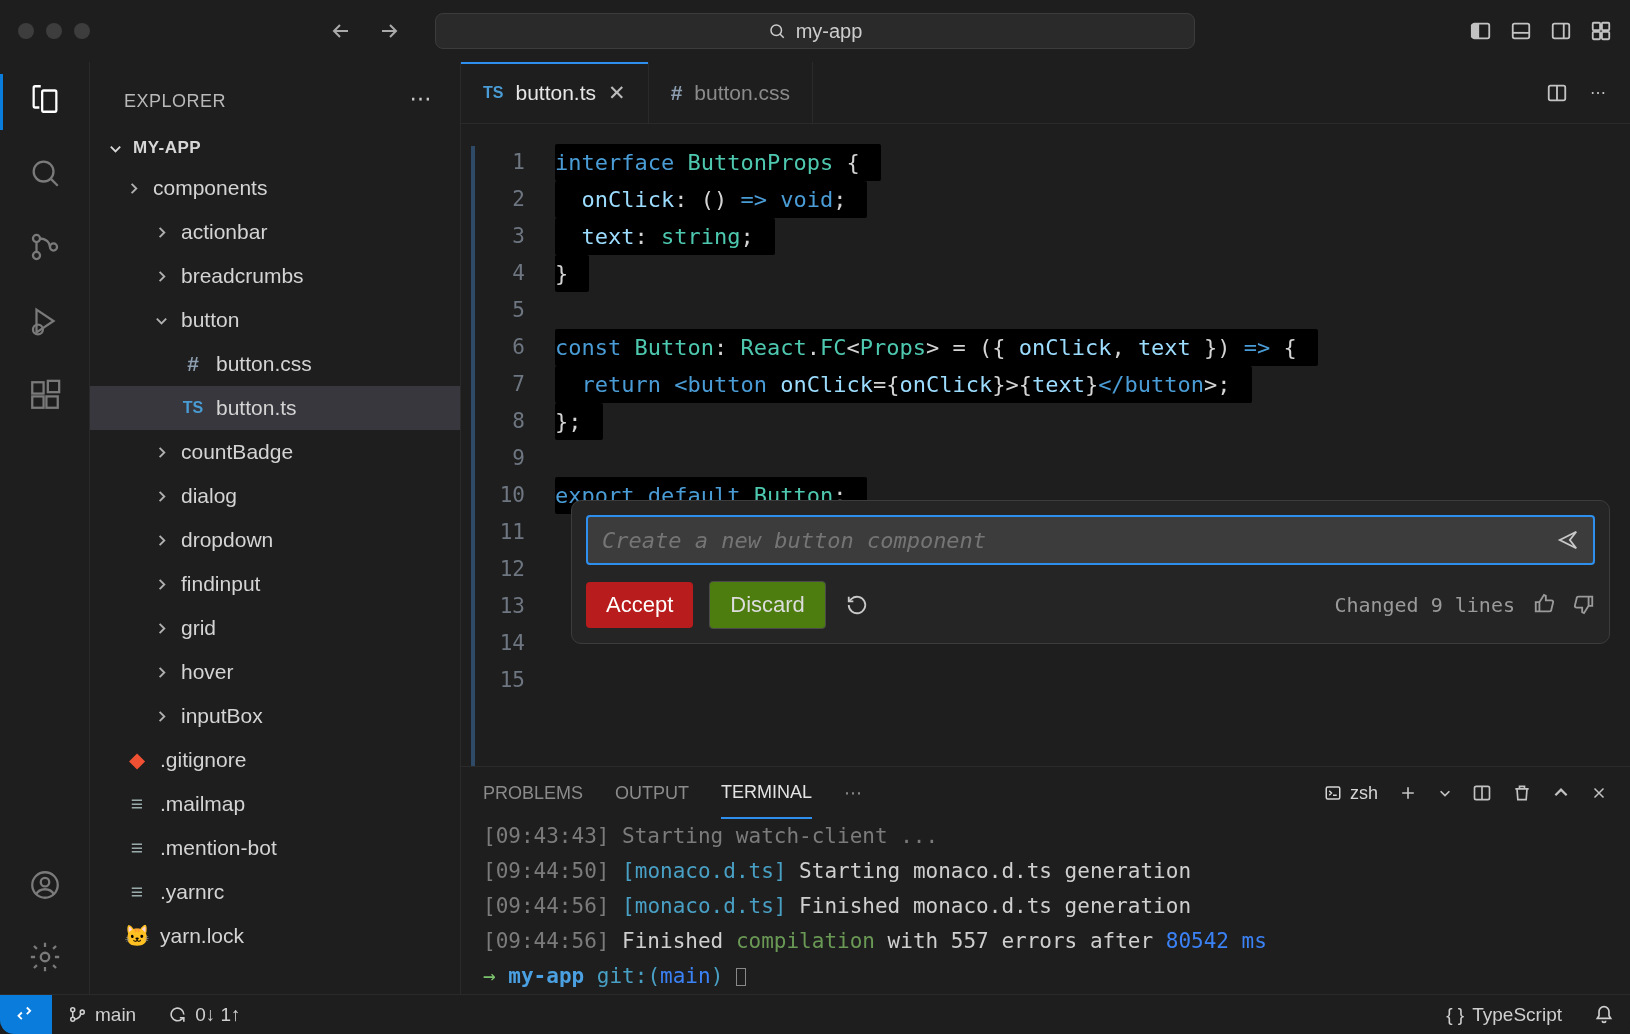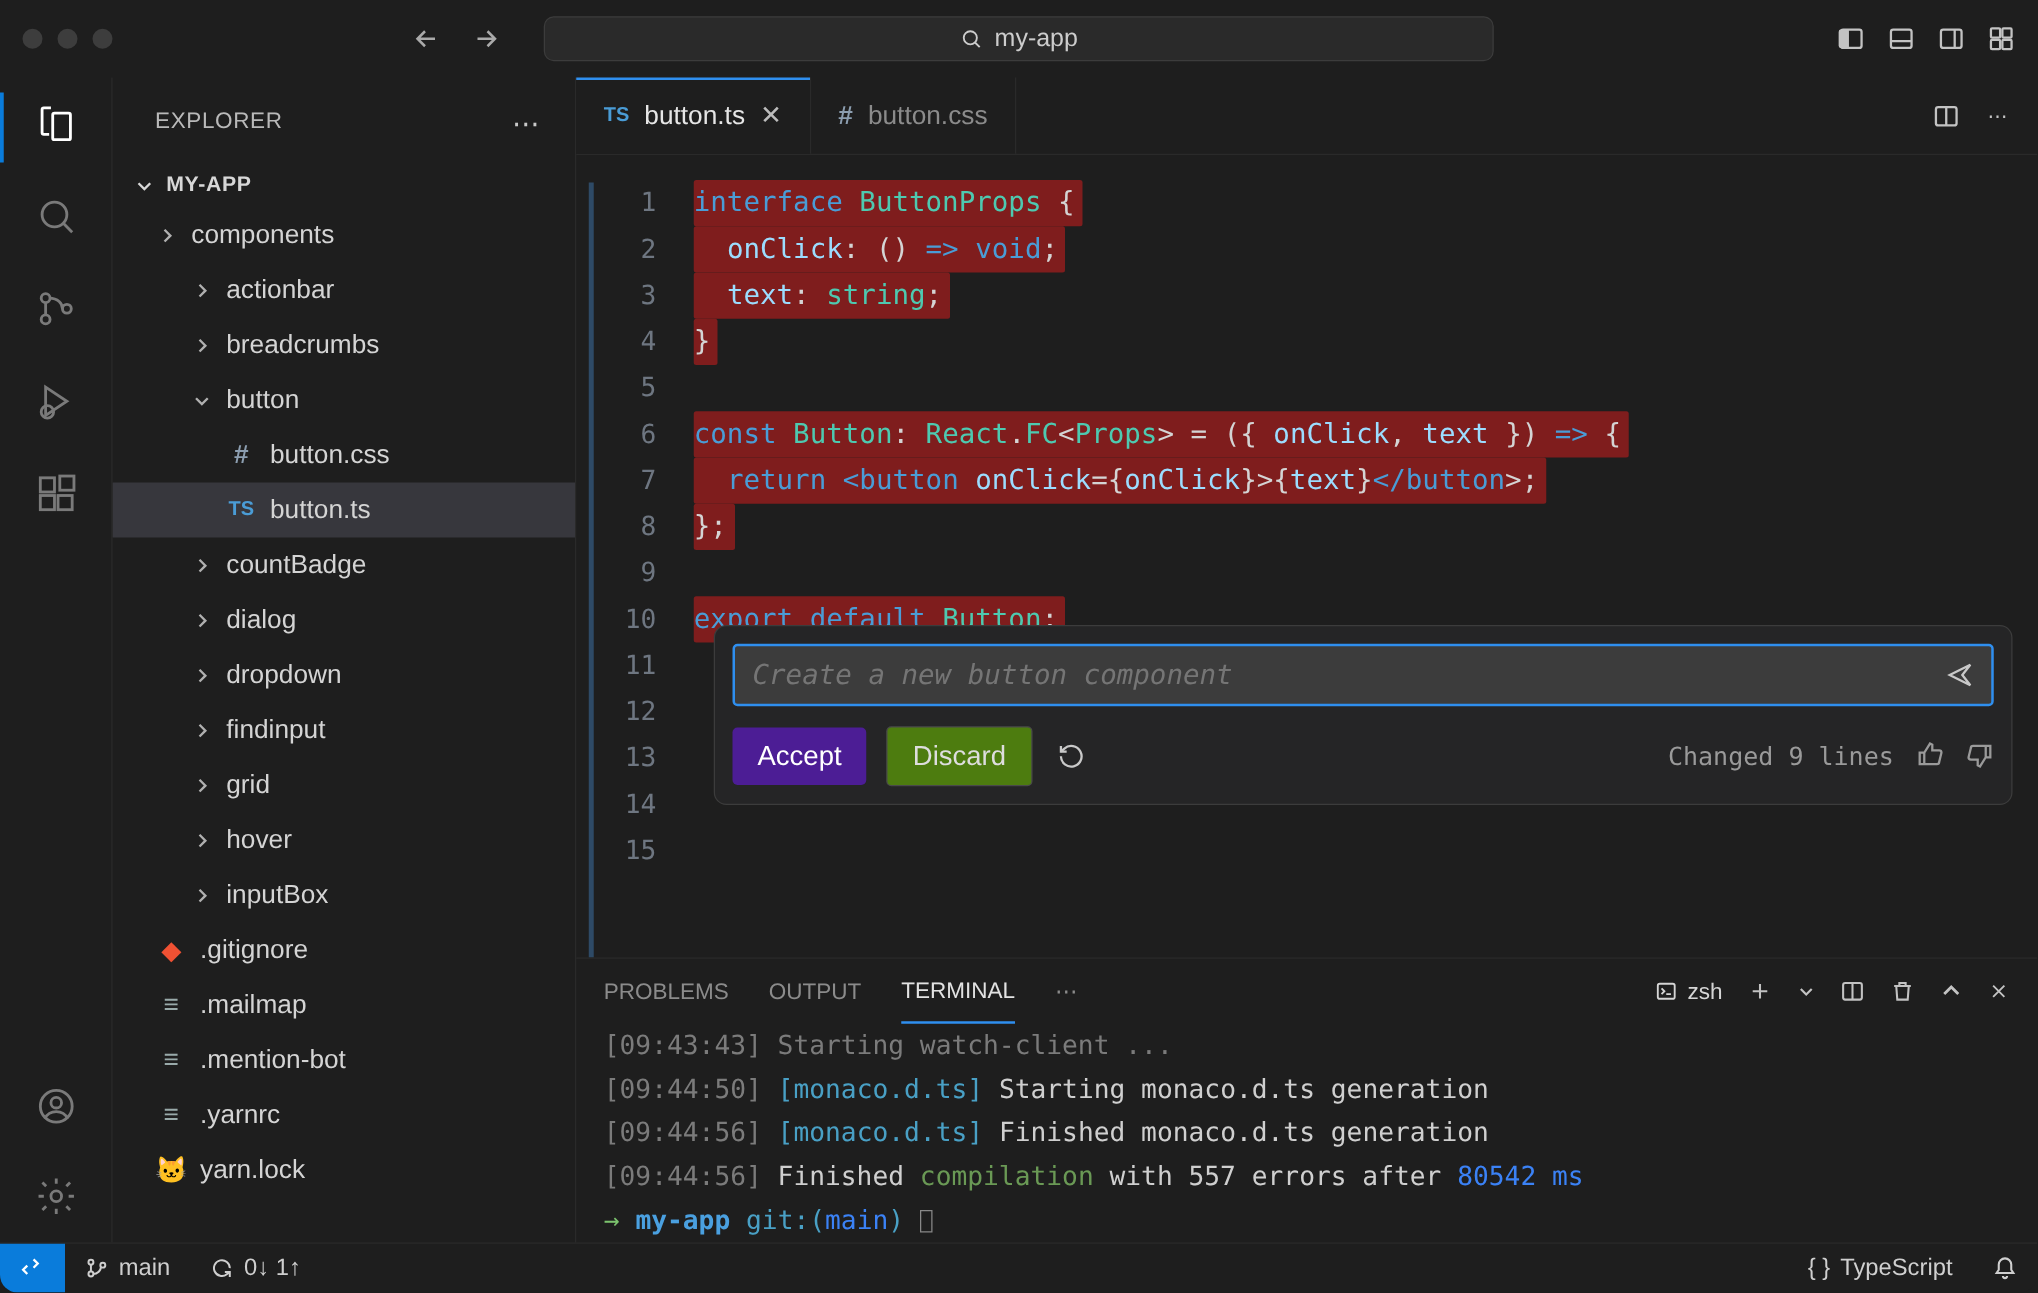--- a/index.html
+++ b/index.html
@@ -87,21 +87,21 @@
   gap: 38px;
 }
 .sidebar {
   width: 370px;
   display: flex;
   flex-direction: column;
   padding-top: 14px;
 }
 .sidebar-header {
   display: flex;
-  align-items: flex-start;
+  align-items: flex-end;
   justify-content: space-between;
   padding: 10px 28px 20px 34px;
   color: #b9b9b9;
   font-size: 18px;
   letter-spacing: 0.5px;
 }
 .sidebar-header .more { color: #c9c9c9; font-size: 22px; cursor: pointer; }
 .folder-root {
   display: flex;
   align-items: center;
@@ -203,24 +203,24 @@
 }
 .code {
   flex: 1;
   padding: 20px 0 0 0;
   line-height: 37px;
   color: #d4d4d4;
   white-space: pre;
   position: relative;
 }
 .code .hlbg {
-  background: #7f1d1d;
+  background: #000000;
   border-radius: 2px;
   display: inline-block;
-  padding-right: 6px;
+  padding-right: 21px;
 }
 .kw { color: #4a9cd6; }
 .type { color: #4ec9b0; }
 .var { color: #9cdcfe; }
 .tag { color: #4a9cd6; }
 
 .ai-panel {
   position: absolute;
   left: 110px;
   right: 20px;
@@ -250,21 +250,21 @@
   font-style: italic;
 }
 .ai-input .send { color: #c9c9c9; cursor: pointer; }
 .ai-row {
   display: flex;
   align-items: center;
   gap: 16px;
   padding-top: 16px;
 }
 .btn-accept {
-  background: #4c1d95;
+  background: #b91c1c;
   color: #fff;
   border: none;
   padding: 10px 20px;
   font-size: 22px;
   border-radius: 4px;
   cursor: pointer;
 }
 .btn-discard {
   background: #4d7c0f;
   color: #ddd;

